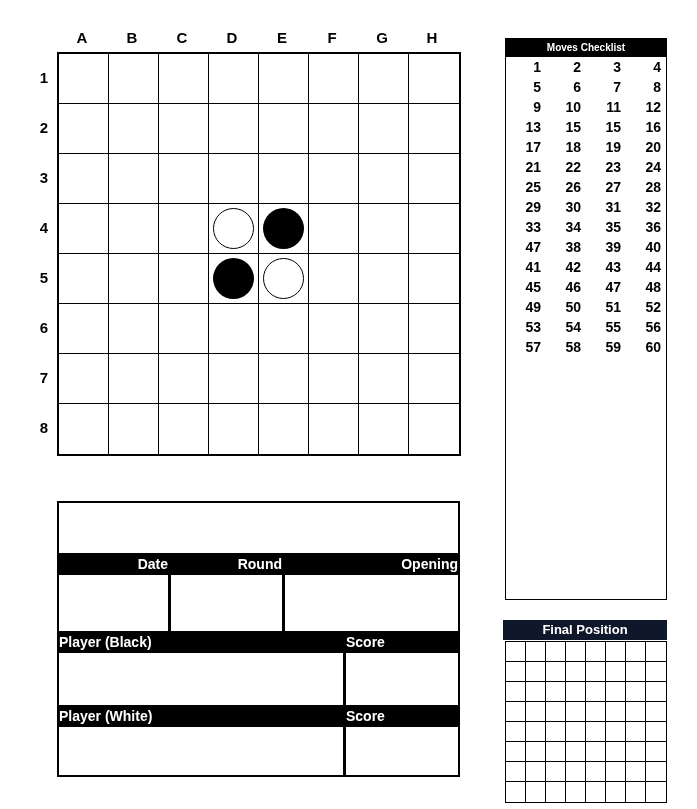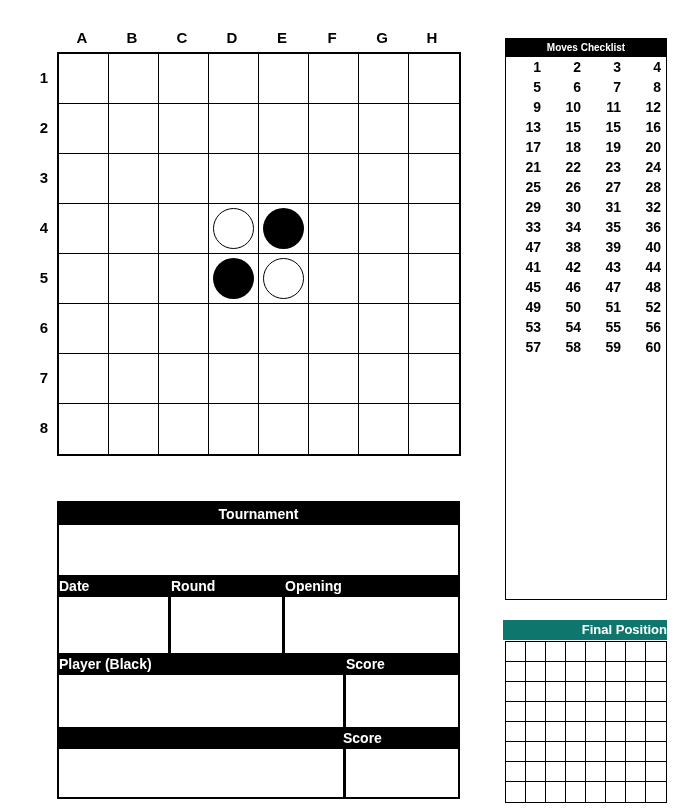--- a/index.html
+++ b/index.html
@@ -21,33 +21,33 @@
   .disc{width:41px;height:41px;border-radius:50%;box-sizing:border-box;}
   .disc-black{background:#000;}
   .disc-white{background:#fff;border:1px solid #000;}
   
   .panel{position:absolute;left:505px;top:38px;width:162px;box-sizing:border-box;border:1px solid #000;background:#fff;}
   .bar{background:#000;color:#fff;text-align:center;font-size:10px;height:18px;line-height:18px;}
   .mc-grid{display:grid;grid-template-columns:repeat(4,1fr);}
   .mc-grid span{height:20px;line-height:20px;text-align:right;padding-right:5px;font-size:14px;}
   .notes-area{height:242px;background:#fff;}
   
-  .fp-header{position:absolute;left:503px;top:620px;width:164px;height:20px;line-height:20px;background:#0f766e;color:#fff;text-align:right;font-size:13px;}
+  .fp-header{position:absolute;left:503px;top:620px;width:164px;height:20px;line-height:20px;background:#0f172a;color:#fff;text-align:center;font-size:13px;}
   .fp-grid{position:absolute;left:505px;top:641px;border:1px solid #000;background:#fff;
            display:grid;grid-template-columns:repeat(8,20px);grid-template-rows:repeat(8,20px);}
   .fp-cell{box-sizing:border-box;border-right:1px solid #000;border-bottom:1px solid #000;}
   .fp-cell:nth-child(8n){border-right:none;}
   .fp-cell:nth-child(n+57){border-bottom:none;}
   
   .tournament{position:absolute;left:57px;top:501px;width:403px;box-sizing:border-box;border:2px solid #000;background:#fff;}
   .t-bar{background:#000;color:#fff;font-size:14px;}
   .t-title{height:22px;line-height:22px;text-align:center;}
   .t-name{height:50px;}
   .dro{display:grid;grid-template-columns:109px 3px 111px 3px 1fr;}
-  .dro-bar{height:22px;line-height:22px;text-align:left;}
+  .dro-bar{height:22px;line-height:22px;text-align:right;}
   .dro-cells{height:56px;}
   .pl{display:grid;grid-template-columns:284px 3px 1fr;}
   .pl-bar{height:22px;line-height:22px;text-align:left;}
   .pb-cells{height:52px;}
   .pw-cells{height:48px;}
   .vdiv{background:#000;}
   .cell-blank{background:#fff;}
 </style>
 </head>
 <body>
@@ -278,21 +278,20 @@
     <div class="fp-cell"></div>
     <div class="fp-cell"></div>
     <div class="fp-cell"></div>
     <div class="fp-cell"></div>
     <div class="fp-cell"></div>
     <div class="fp-cell"></div>
     <div class="fp-cell"></div>
   </div>
 
 <div class="tournament">
-  <div class="t-bar t-title">Tournament</div>
   <div class="t-name"></div>
 
   <div class="t-bar dro dro-bar">
     <span>Date</span>
     <span></span>
     <span>Round</span>
     <span></span>
     <span>Opening</span>
   </div>
   <div class="dro dro-cells">
@@ -308,20 +307,21 @@
     <span></span>
     <span>Score</span>
   </div>
   <div class="pl pb-cells">
     <div class="cell-blank"></div>
     <div class="vdiv"></div>
     <div class="cell-blank"></div>
   </div>
 
   <div class="t-bar pl pl-bar">
+    <span>Player (White)</span>
     <span></span>
     <span>Score</span>
   </div>
   <div class="pl pw-cells">
     <div class="cell-blank"></div>
     <div class="vdiv"></div>
     <div class="cell-blank"></div>
   </div>
 </div>
 

